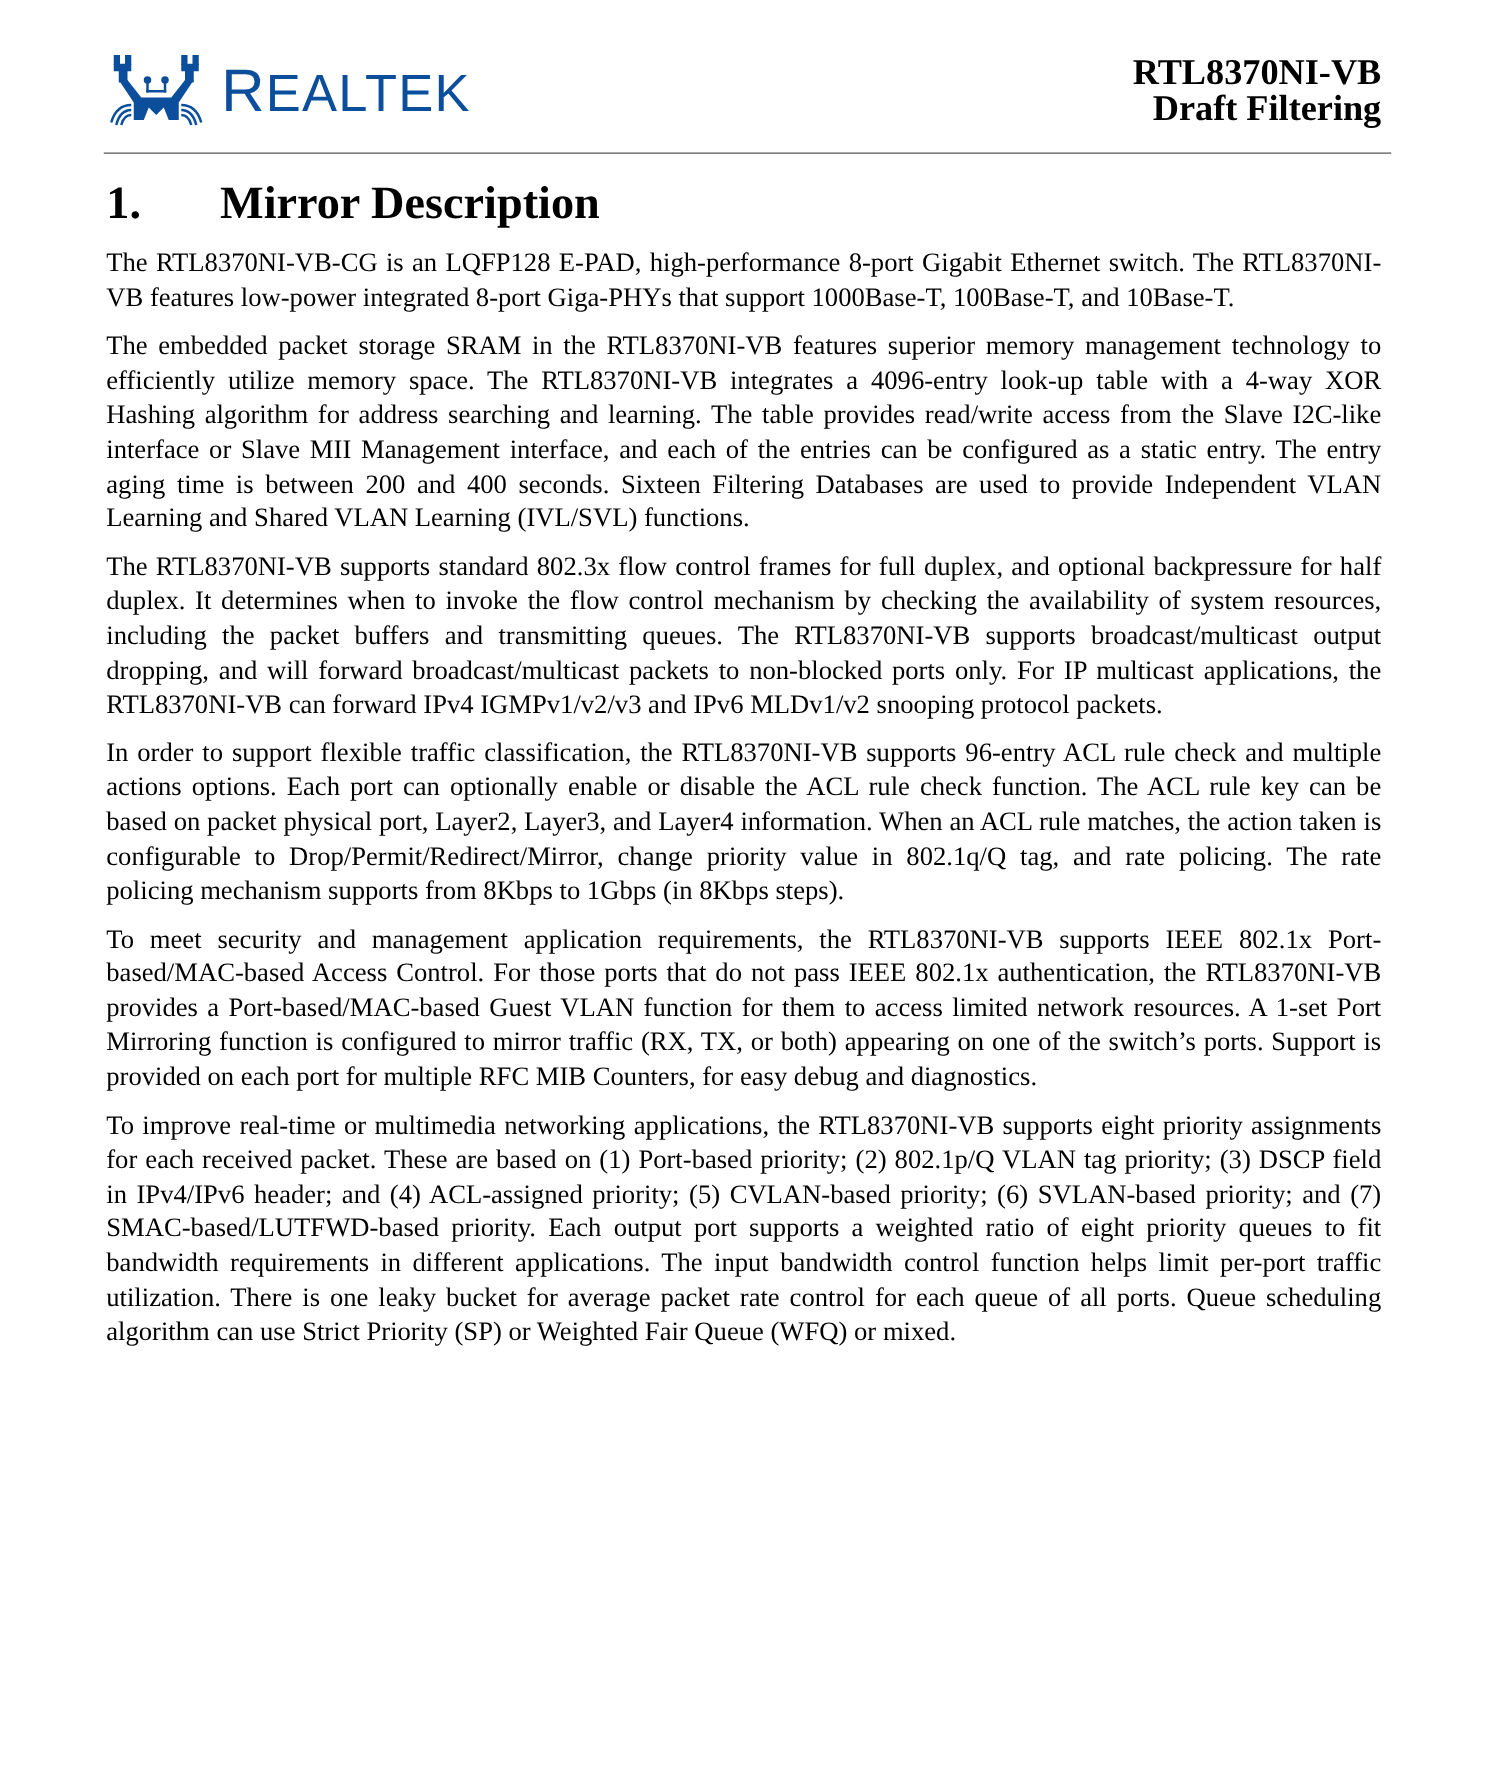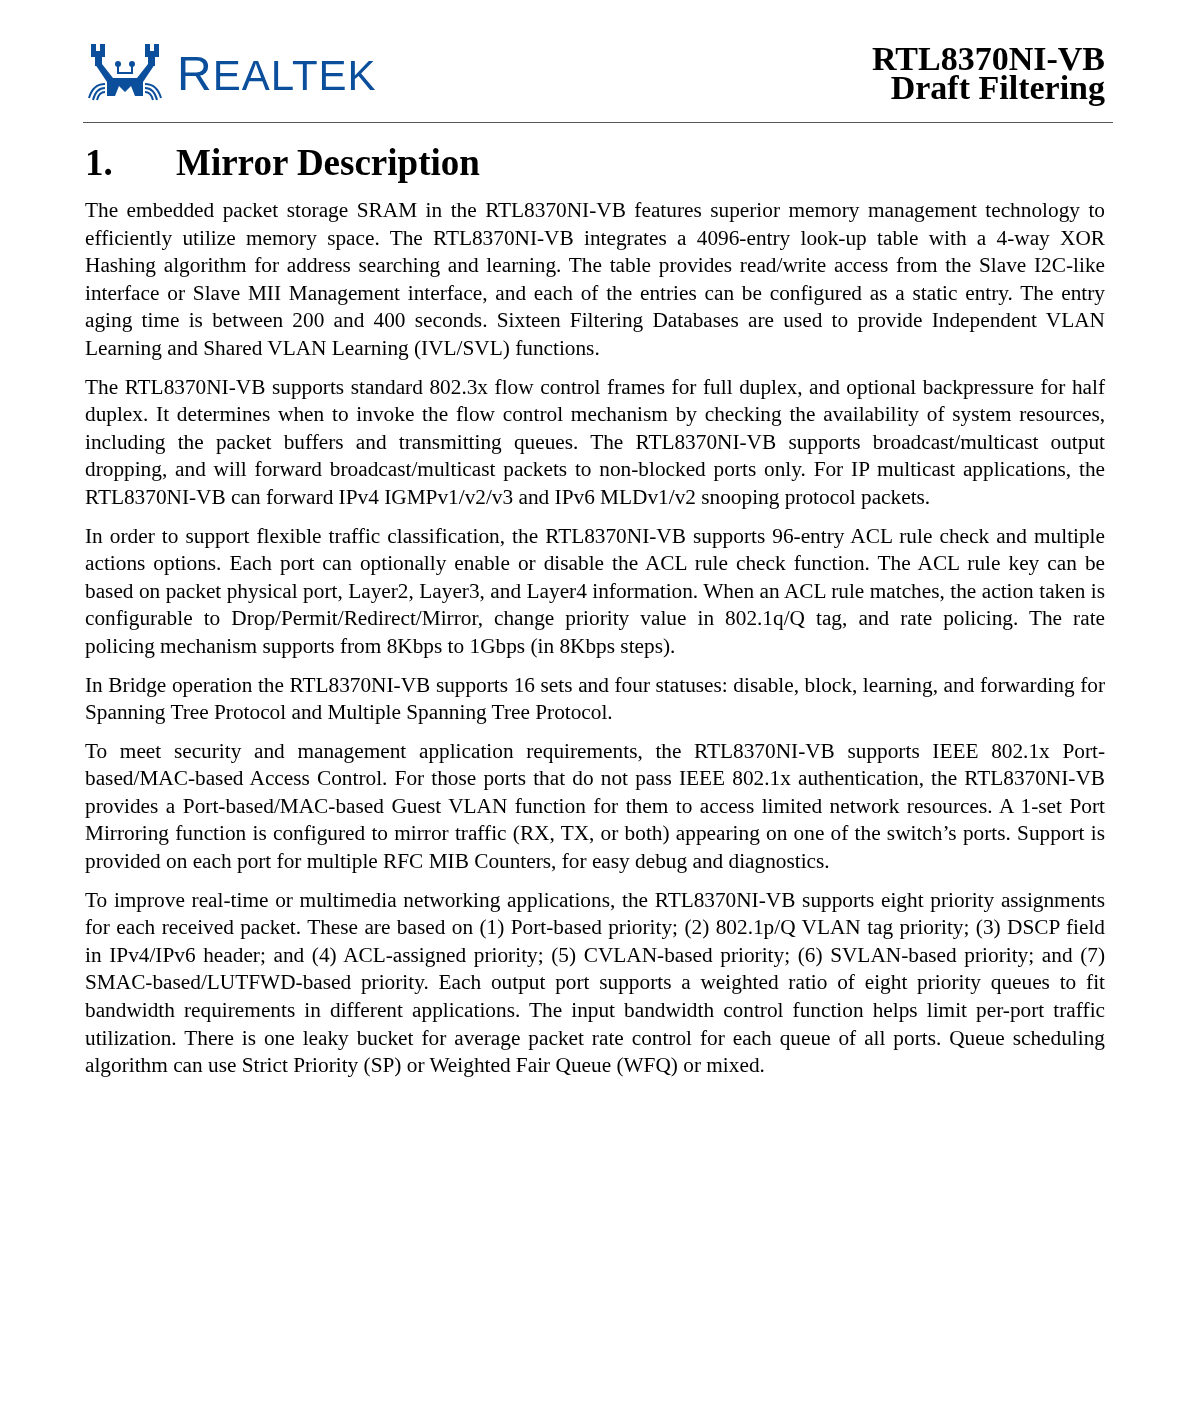--- a/index.html
+++ b/index.html
@@ -44,21 +44,21 @@
     line-height: 1;
     margin-top: 4px;
   }
   .logo-text .big { font-size: 48px; }
   .doc-id {
     position: absolute;
     right: 0;
     top: 6px;
     text-align: right;
     font-weight: bold;
-    font-size: 34px;
+    font-size: 29px;
     line-height: 29px;
   }
   .rule {
     position: absolute;
     left: 83px;
     top: 122px;
     width: 1030px;
     height: 0;
     border-top: 1.5px solid #555;
   }
@@ -132,19 +132,19 @@
 </div>
 
 <div class="rule"></div>
 
 <h1 class="section-title">
   <span class="num">1.</span>
   <span>Mirror Description</span>
 </h1>
 
 <div class="body-text">
+  <p>The RTL8370NI-VB-CG is an LQFP128 E-PAD, high-performance 8-port Gigabit Ethernet switch. The RTL8370NI-VB features low-power integrated 8-port Giga-PHYs that support 1000Base-T, 100Base-T, and 10Base-T.</p>
   <p>The embedded packet storage SRAM in the RTL8370NI-VB features superior memory management technology to efficiently utilize memory space. The RTL8370NI-VB integrates a 4096-entry look-up table with a 4-way XOR Hashing algorithm for address searching and learning. The table provides read/write access from the Slave I2C-like interface or Slave MII Management interface, and each of the entries can be configured as a static entry. The entry aging time is between 200 and 400 seconds. Sixteen Filtering Databases are used to provide Independent VLAN Learning and Shared VLAN Learning (IVL/SVL) functions.</p>
   <p>The RTL8370NI-VB supports standard 802.3x flow control frames for full duplex, and optional backpressure for half duplex. It determines when to invoke the flow control mechanism by checking the availability of system resources, including the packet buffers and transmitting queues. The RTL8370NI-VB supports broadcast/multicast output dropping, and will forward broadcast/multicast packets to non-blocked ports only. For IP multicast applications, the RTL8370NI-VB can forward IPv4 IGMPv1/v2/v3 and IPv6 MLDv1/v2 snooping protocol packets.</p>
   <p>In order to support flexible traffic classification, the RTL8370NI-VB supports 96-entry ACL rule check and multiple actions options. Each port can optionally enable or disable the ACL rule check function. The ACL rule key can be based on packet physical port, Layer2, Layer3, and Layer4 information. When an ACL rule matches, the action taken is configurable to Drop/Permit/Redirect/Mirror, change priority value in 802.1q/Q tag, and rate policing. The rate policing mechanism supports from 8Kbps to 1Gbps (in 8Kbps steps).</p>
-  <p>In Bridge operation the RTL8370NI-VB supports 16 sets and four statuses: disable, block, learning, and forwarding for Spanning Tree Protocol and Multiple Spanning Tree Protocol.</p>
   <p>To meet security and management application requirements, the RTL8370NI-VB supports IEEE 802.1x Port-based/MAC-based Access Control. For those ports that do not pass IEEE 802.1x authentication, the RTL8370NI-VB provides a Port-based/MAC-based Guest VLAN function for them to access limited network resources. A 1-set Port Mirroring function is configured to mirror traffic (RX, TX, or both) appearing on one of the switch’s ports. Support is provided on each port for multiple RFC MIB Counters, for easy debug and diagnostics.</p>
   <p>To improve real-time or multimedia networking applications, the RTL8370NI-VB supports eight priority assignments for each received packet. These are based on (1) Port-based priority; (2) 802.1p/Q VLAN tag priority; (3) DSCP field in IPv4/IPv6 header; and (4) ACL-assigned priority; (5) CVLAN-based priority; (6) SVLAN-based priority; and (7) SMAC-based/LUTFWD-based priority. Each output port supports a weighted ratio of eight priority queues to fit bandwidth requirements in different applications. The input bandwidth control function helps limit per-port traffic utilization. There is one leaky bucket for average packet rate control for each queue of all ports. Queue scheduling algorithm can use Strict Priority (SP) or Weighted Fair Queue (WFQ) or mixed.</p>
 </div>
 
 </body></html>

